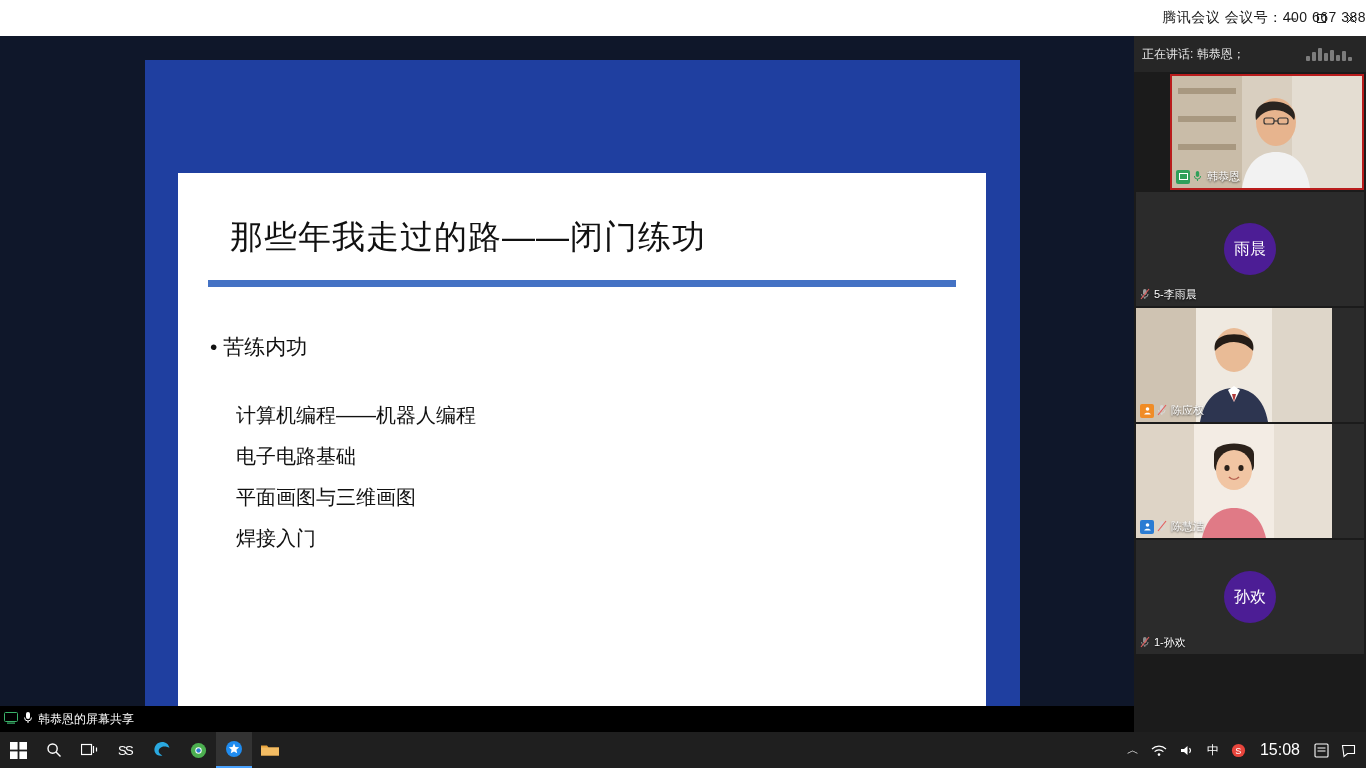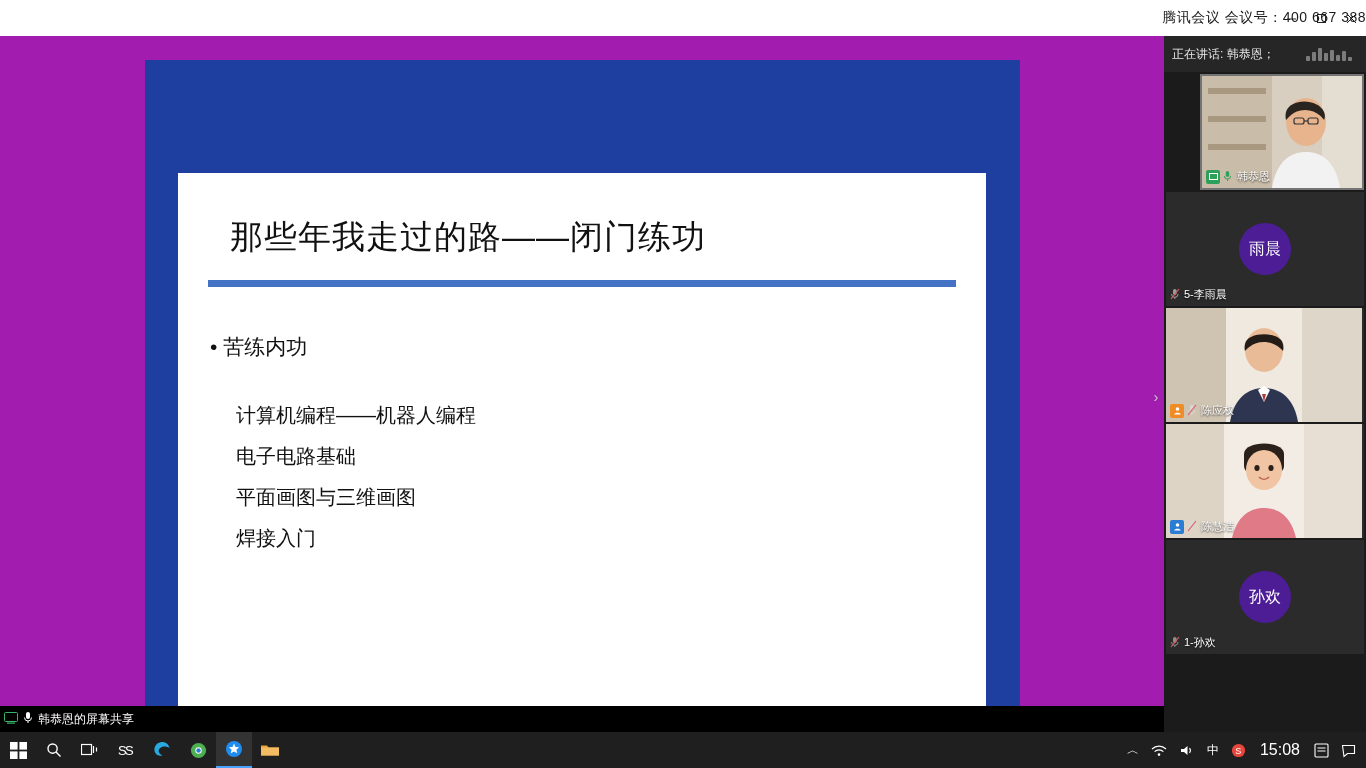--- a/index.html
+++ b/index.html
@@ -29,21 +29,21 @@
     width: 30px; height: 36px;
     display: flex; align-items: center; justify-content: center;
     font-size: 13px; color: #222;
   }
   .win-btn svg { display: block; }
 
   
   .stage {
     position: absolute; top: 36px; left: 0;
     width: 1166px; height: 696px;
-    background: #a21caf;
+    background: #0f172a;
   }
 
   
   .slide-outer {
     position: absolute;
     left: 145px; top: 24px;
     width: 875px; height: 684px;
     background: #1f3fa0;
   }
   .slide-inner {
@@ -83,21 +83,21 @@
     position: absolute;
     right: 4px; top: 352px;
     width: 12px; height: 18px;
     color: #c8c8c8; font-size: 15px;
     line-height: 18px; text-align: center;
   }
 
   
   .panel {
     position: absolute; top: 36px; right: 0;
-    width: 202px; height: 696px;
+    width: 232px; height: 696px;
     background: #1b1b1b;
   }
   .speaking-bar {
     height: 36px;
     background: #262626;
     display: flex; align-items: center;
     padding: 0 8px;
     color: #e9e9e9; font-size: 12px;
     position: relative;
   }
@@ -109,21 +109,21 @@
   .speaking-wave i {
     display: block; width: 4px; background: #7c7c7c; border-radius: 1px;
   }
   .tile {
     position: relative;
     height: 114px;
     margin: 2px 2px 0 2px;
     background: #2b2b2b;
     overflow: hidden;
   }
-  .tile.active { border: 2px solid #737373; height: 116px; margin-left: 36px; }
+  .tile.active { border: 2px solid #b91c1c; height: 116px; margin-left: 36px; }
   .tile-name {
     position: absolute; left: 4px; bottom: 4px;
     display: flex; align-items: center; gap: 3px;
     color: #fff; font-size: 11px;
     text-shadow: 0 1px 2px rgba(0,0,0,.8);
   }
   .badge {
     width: 14px; height: 14px; border-radius: 2px;
     display: inline-flex; align-items: center; justify-content: center;
     font-size: 9px; color: #fff;

